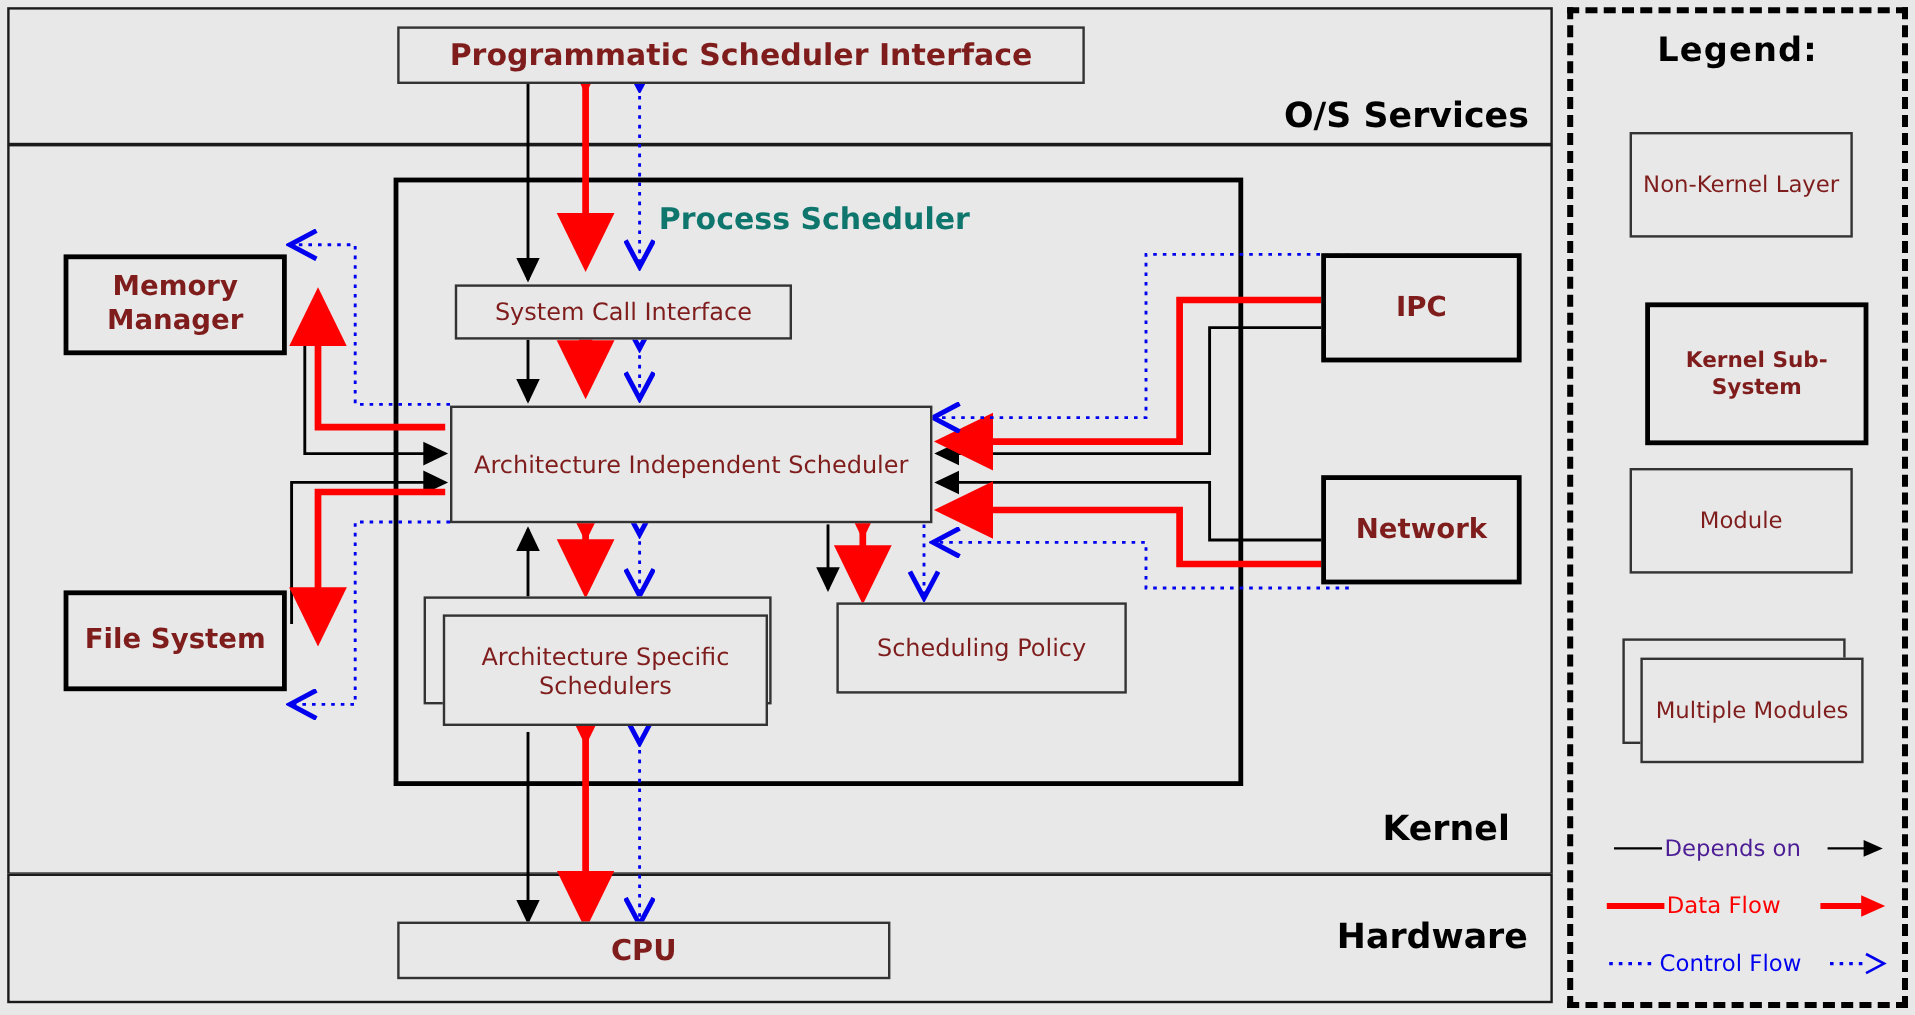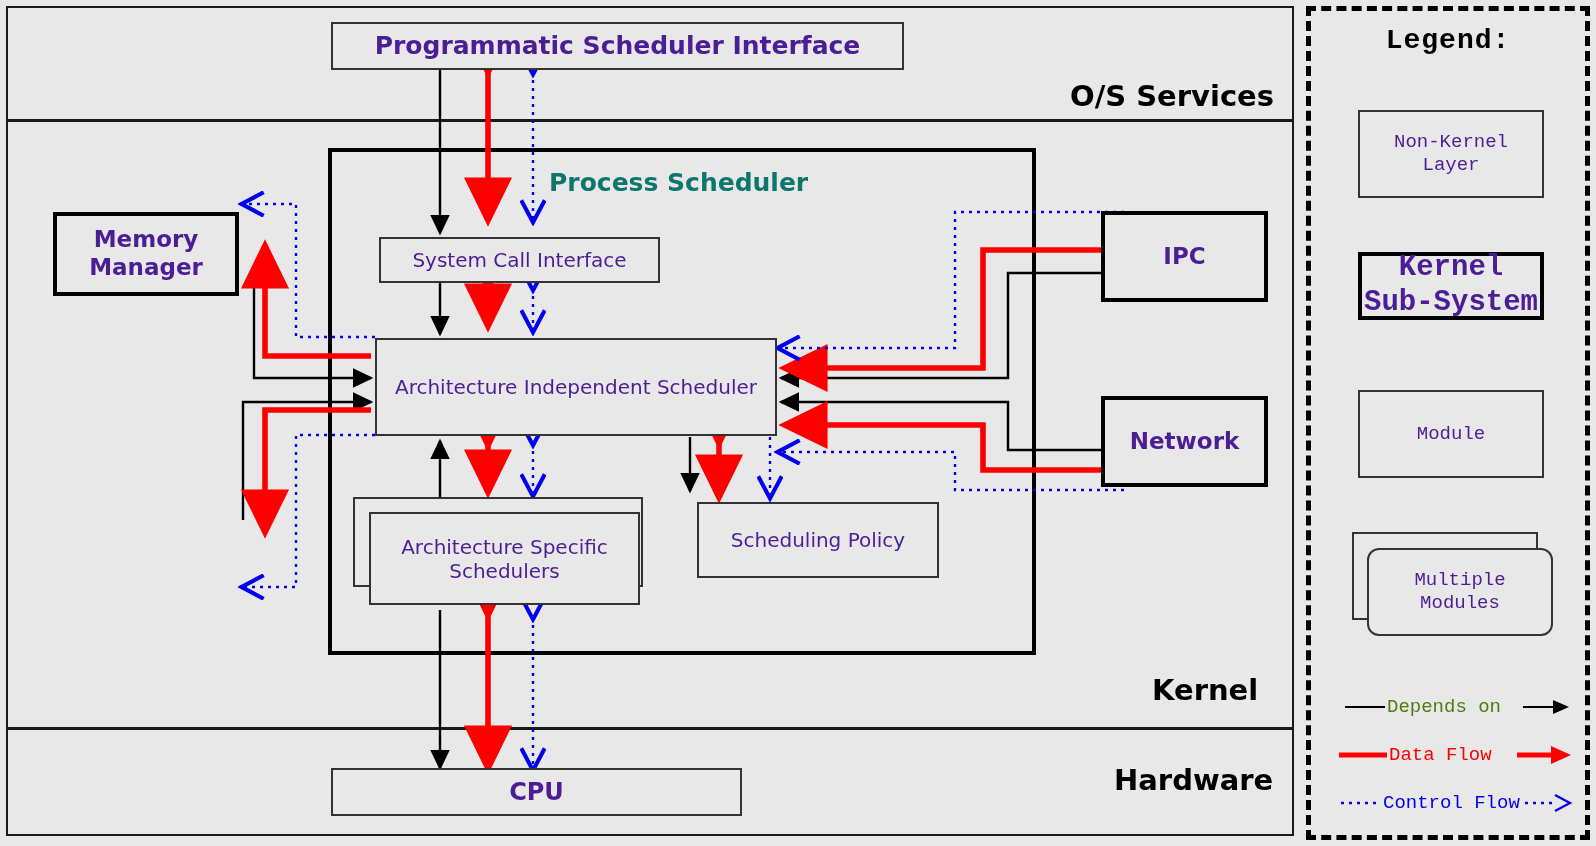--- a/index.html
+++ b/index.html
@@ -38,21 +38,21 @@
 
   
   .box {
     position: absolute;
     box-sizing: border-box;
     background: #e8e8e8;
     display: flex;
     align-items: center;
     justify-content: center;
     text-align: center;
-    color: #4c1d95;
+    color: #7f1d1d;
     line-height: 1.2;
   }
   .box.kernel-sub {
     border: 4px solid #000;
     font-weight: bold;
     font-size: 23px;
   }
   .box.module {
     border: 2px solid #333;
     font-weight: normal;
@@ -87,21 +87,20 @@
   
   #legend {
     position: absolute;
     left: 1306px;
     top: 6px;
     width: 284px;
     height: 834px;
     box-sizing: border-box;
     border: 5px dashed #000;
     background: #e8e8e8;
-    font-family: Liberation Mono, monospace;
   }
   .legend-title {
     position: absolute;
     top: 14px;
     left: 0;
     width: 100%;
     text-align: center;
     font-weight: bold;
     font-size: 28px;
     color: #000;
@@ -112,21 +111,21 @@
     left: 14px;
     width: 252px;
     height: 34px;
     display: flex;
     align-items: center;
   }
   .legend-row .lbl {
     font-size: 19px;
     white-space: nowrap;
   }
-  .legend-row.depends .lbl { color: #4d7c0f; }
+  .legend-row.depends .lbl { color: #4c1d95; }
   .legend-row.data .lbl { color: #ff0000; }
   .legend-row.control .lbl { color: #0000ee; }
 
   svg.overlay {
     position: absolute;
     left: 0; top: 0;
     width: 1596px;
     height: 846px;
     pointer-events: none;
   }
@@ -230,38 +229,39 @@
 
   <div class="box module" style="left:375px; top:338px; width:402px; height:98px;">Architecture Independent Scheduler</div>
 
   <div class="stack-back" style="left:353px; top:497px; width:290px; height:90px;"></div>
   <div class="box module" style="left:369px; top:512px; width:271px; height:93px;">Architecture Specific Schedulers</div>
 
   <div class="box module" style="left:697px; top:502px; width:242px; height:76px;">Scheduling Policy</div>
 
   <div class="box kernel-sub" style="left:53px; top:212px; width:186px; height:84px;">Memory Manager</div>
 
+  <div class="box kernel-sub" style="left:53px; top:492px; width:186px; height:84px;">File System</div>
 
   <div class="box kernel-sub" style="left:1101px; top:211px; width:167px; height:91px;">IPC</div>
 
   <div class="box kernel-sub" style="left:1101px; top:396px; width:167px; height:91px;">Network</div>
 
   <div class="box module" style="left:331px; top:768px; width:411px; height:48px; font-weight:bold; font-size:24px;">CPU</div>
 
   <div id="legend">
     <div class="legend-title">Legend:</div>
 
     <div class="box module" style="left:47px; top:99px; width:186px; height:88px; font-size:19px;">Non-Kernel Layer</div>
 
-    <div class="box kernel-sub" style="left:47px; top:241px; width:186px; height:68px; font-size:29px;">Kernel Sub-System</div>
+    <div class="box kernel-sub" style="left:60px; top:241px; width:186px; height:119px; font-size:18px;">Kernel Sub-System</div>
 
     <div class="box module" style="left:47px; top:379px; width:186px; height:88px; font-size:19px;">Module</div>
 
     <div class="stack-back" style="left:41px; top:521px; width:186px; height:88px;"></div>
-    <div class="box module" style="left:56px; top:537px; width:186px; height:88px; font-size:19px;border-radius:12px;">Multiple Modules</div>
+    <div class="box module" style="left:56px; top:537px; width:186px; height:88px; font-size:19px;">Multiple Modules</div>
 
     <div class="legend-row depends" style="top:679px;">
       <svg width="252" height="34">
         <line x1="20" y1="17" x2="60" y2="17" stroke="#000" stroke-width="2"></line>
         <line x1="198" y1="17" x2="232" y2="17" stroke="#000" stroke-width="2"></line>
         <path d="M228,10 L244,17 L228,24 Z" fill="#000"></path>
       </svg>
       <span class="lbl" style="position:absolute; left:62px;">Depends on</span>
     </div>
 

